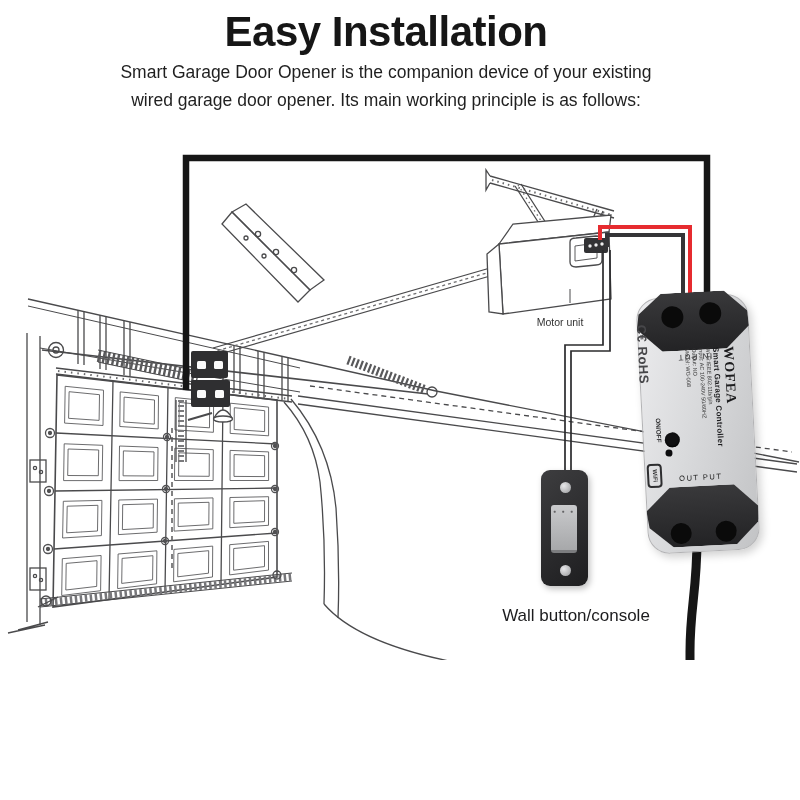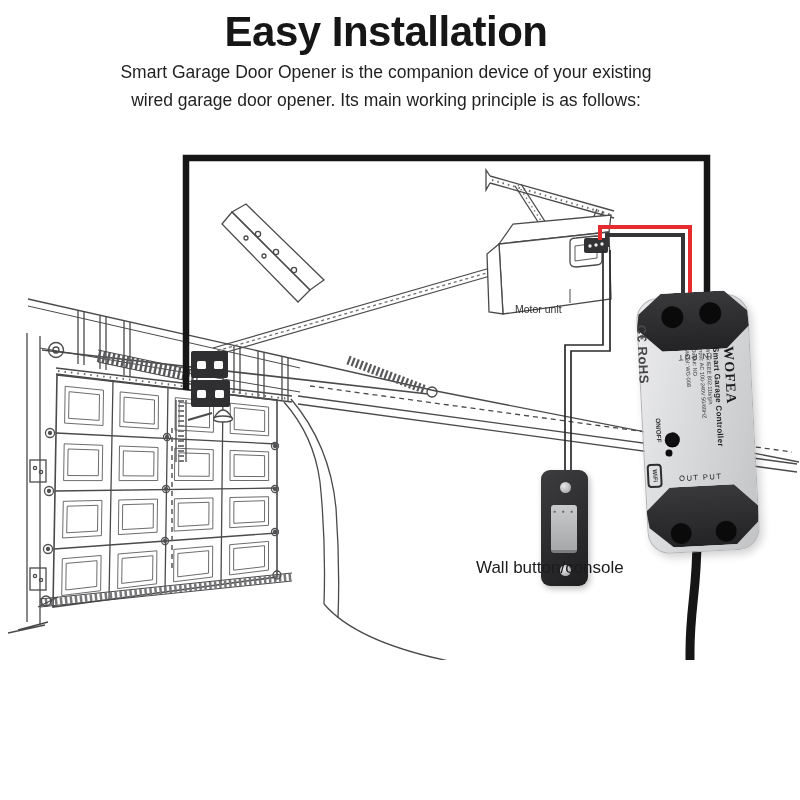--- a/index.html
+++ b/index.html
@@ -8,23 +8,23 @@
   .page *{box-sizing:border-box;}
   .abs{position:absolute;}
 
   
   .title{top:8px;left:0;width:800px;text-align:center;font-size:42px;font-weight:700;
          letter-spacing:-.5px;color:#161616;transform:translateX(-14px);}
   .subtitle{top:58px;left:0;width:800px;text-align:center;font-size:17.5px;line-height:28px;
             color:#1f1f1f;transform:translateX(-14px);}
 
   svg.art{position:absolute;left:0;top:0;z-index:1;}
-  .lab{z-index:3;color:#222;text-align:left;}
+  .lab{z-index:3;color:#222;text-align:center;margin-top:13px;}
   .lab-motor{left:515px;top:303px;width:90px;font-size:10.5px;color:#333;}
-  .lab-wall{left:476px;top:558px;width:200px;font-size:17px;color:#1c1c1e;}
+  .lab-wall{left:476px;top:593px;width:200px;font-size:17px;color:#1c1c1e;}
   .lab-power{left:200px;top:729px;width:96px;font-size:23px;color:#111;}
 
   
   .device{left:638px;top:290px;width:120px;height:268px;z-index:2;transform:rotate(-3deg);}
   .dv-body{left:4px;top:6px;width:112px;height:256px;border-radius:22px;
            background:linear-gradient(105deg,#ececee 0%,#d8d9db 48%,#c2c3c5 100%);
            border:1px solid #b2b2b4;box-shadow:3px 4px 8px rgba(0,0,0,.18);}
   .dv-cap{left:4px;width:112px;background:linear-gradient(180deg,#39393b,#232325);}
   .dv-captop{top:2px;height:58px;
      clip-path:polygon(23% 0%,79% 0%,99% 36%,100% 62%,79% 100%,22% 100%,0% 60%,2% 34%);}

